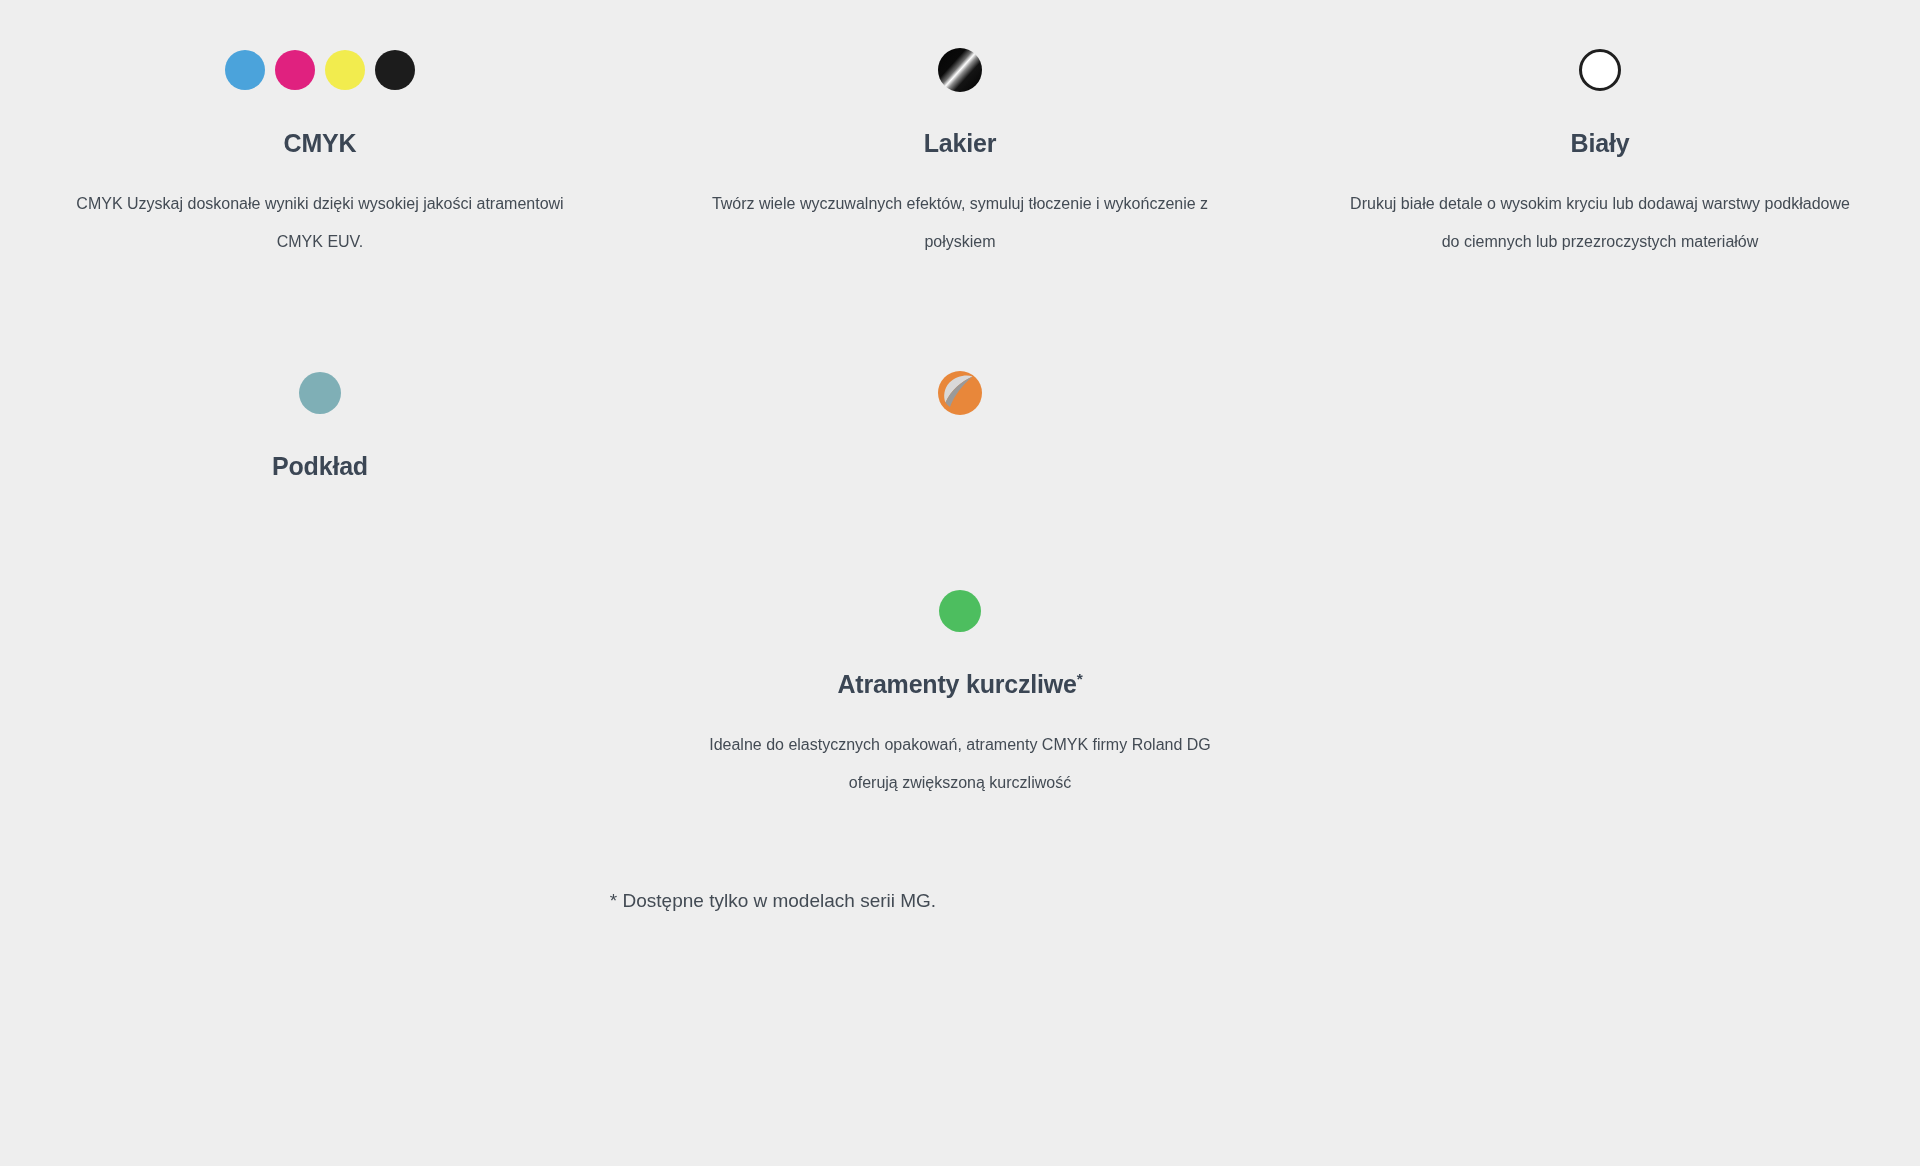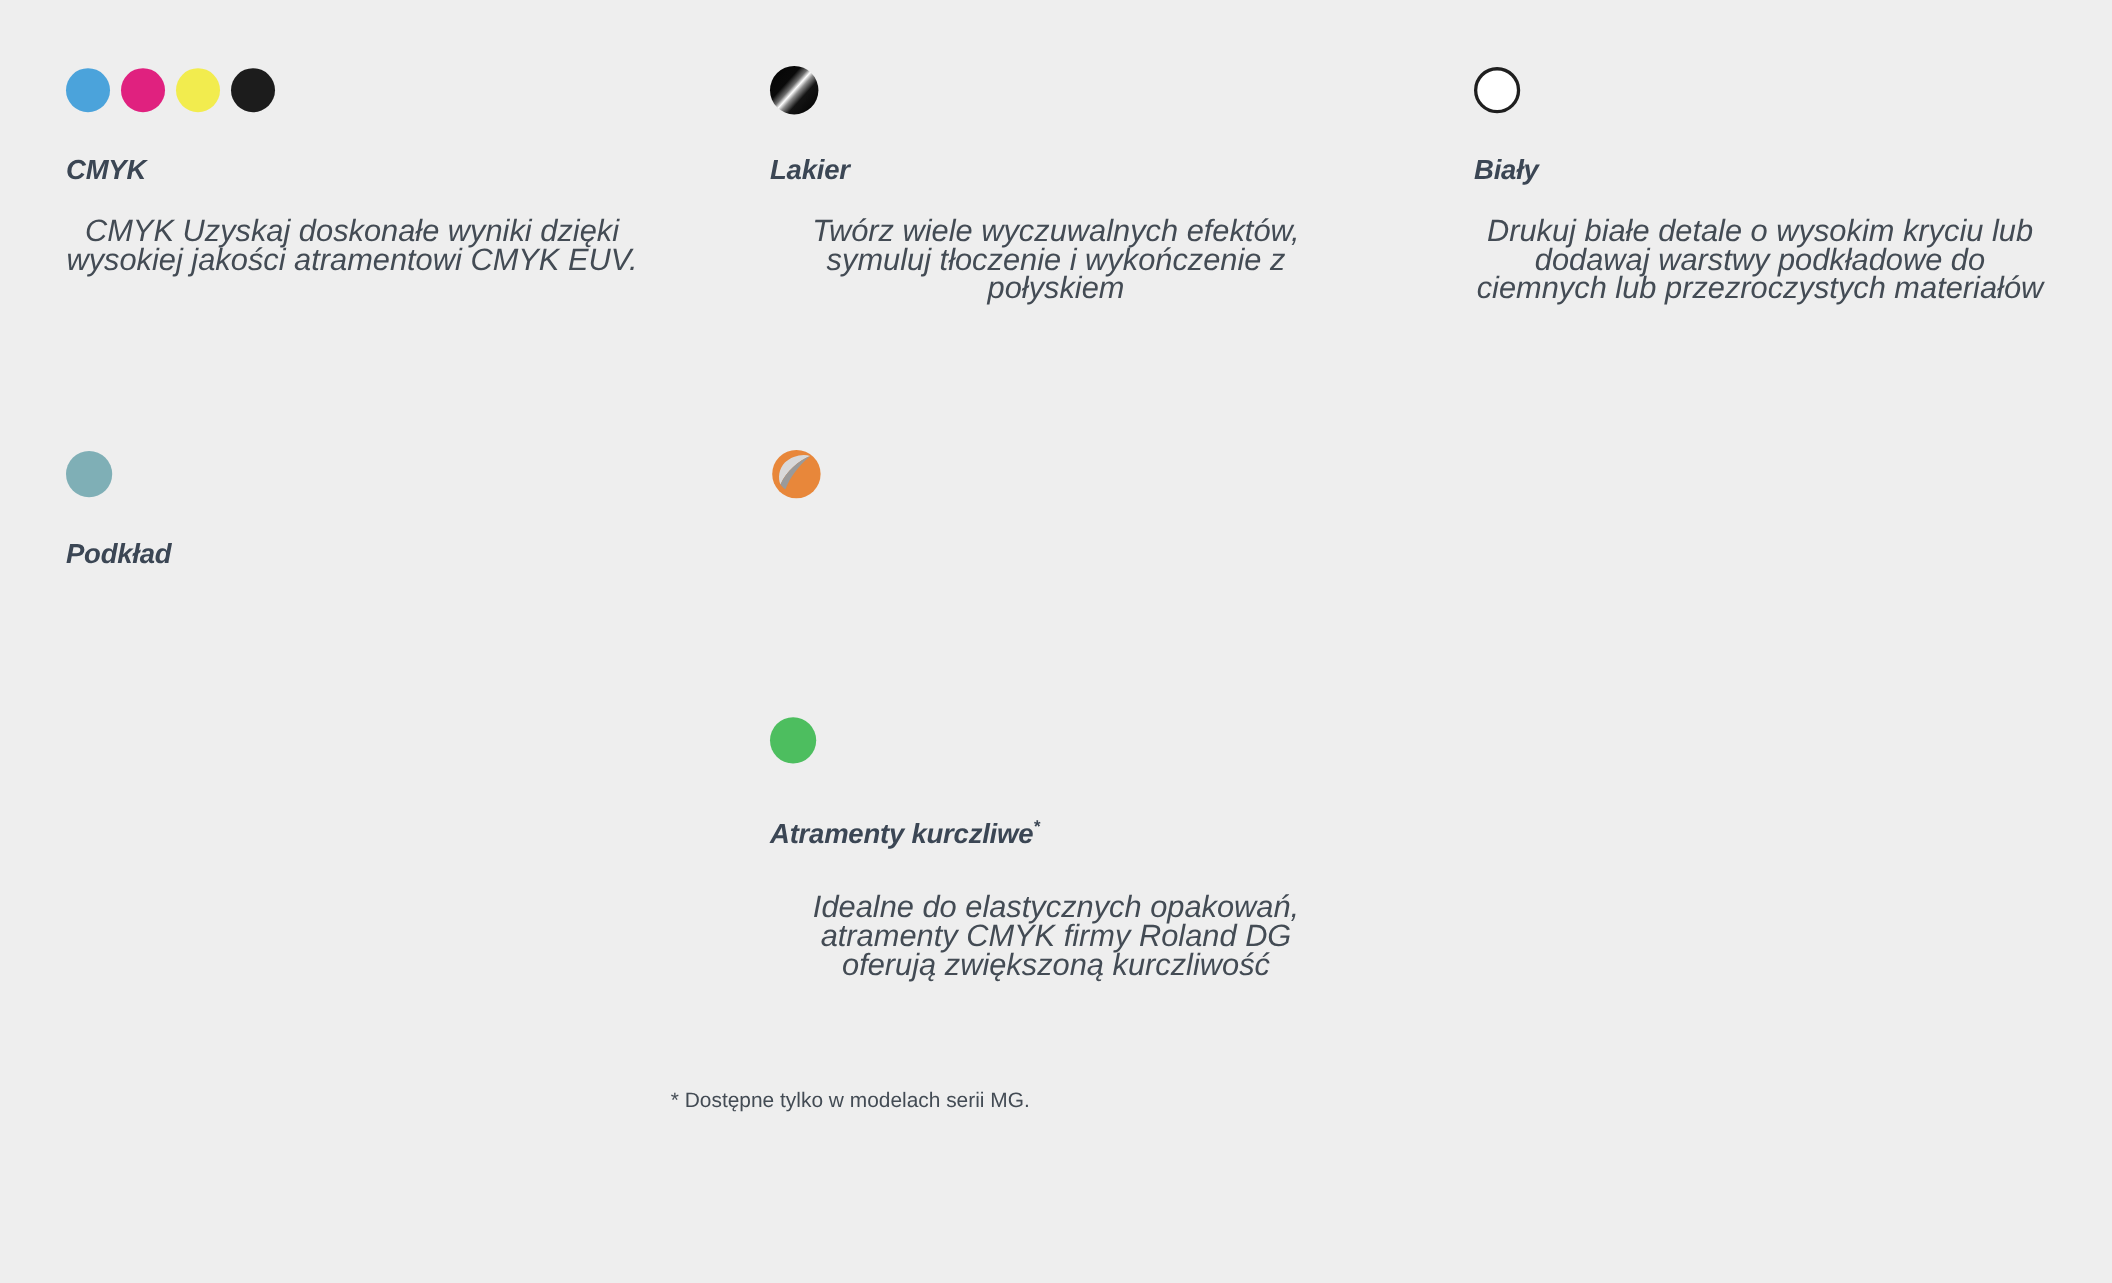--- a/index.html
+++ b/index.html
@@ -29,24 +29,23 @@
     display: grid;
     grid-template-columns: repeat(3, 640px);
     width: 1920px;
   }
 
   .row-1 { margin-top: 0; }
 
   .cell {
     display: flex;
     flex-direction: column;
-    align-items: flex-start;
-    padding: 12px 60px;
+    align-items: center;
+    padding: 0 60px;
     text-align: center;
-    font-style: italic;
   }
 
   
   .icon-wrap {
     height: 84px;
     display: flex;
     align-items: center;
     justify-content: center;
     margin-top: 28px;
   }
@@ -114,38 +113,38 @@
 
   h3.card-title sup {
     font-size: 0.62em;
     font-weight: bold;
     vertical-align: super;
     line-height: 0;
   }
 
   p.card-body {
     margin-top: 26px;
-    font-size: 28px;
-    line-height: 26px;
+    font-size: 16px;
+    line-height: 38px;
     color: #434b54;
     font-weight: 400;
     max-width: 580px;
   }
 
   
   .row-2 { margin-top: 62px; }
   .row-3 { margin-top: 58px; }
 
   .row-3 .grid-single {
     display: flex;
     justify-content: center;
     width: 1920px;
   }
 
-  .row-3 .cell { width: 640px; gap: 12px; }
+  .row-3 .cell { width: 640px; }
 
   .footnote-wrap {
     width: 1546px;
     display: flex;
     justify-content: center;
     margin-top: 86px;
   }
 
   .footnote {
     font-size: 19px;

